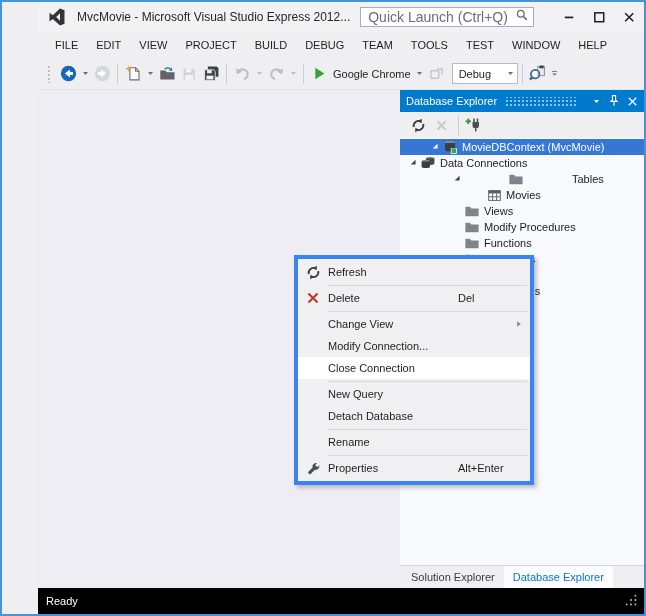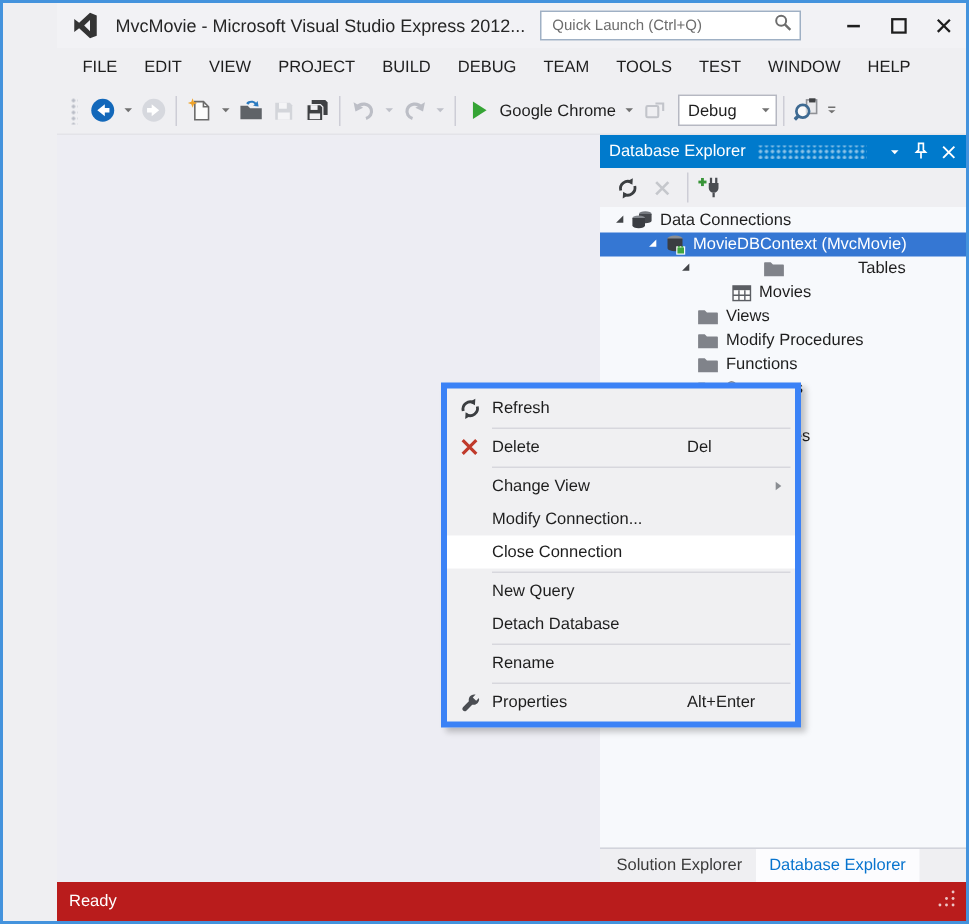--- a/index.html
+++ b/index.html
@@ -2,21 +2,21 @@
 <html><head>
 <meta charset="utf-8">
 <style>
   html,body{margin:0;padding:0;background:#cfd6e5;font-family:"Liberation Sans",sans-serif;}
   .window{position:relative;width:646px;height:616px;box-sizing:border-box;border:2px solid #4493dd;background:#EFEFF2;overflow:hidden;padding-left:36px;}
   
   .titlebar{height:30px;display:flex;align-items:center;background:#F2F2F5;padding-left:8px;}
   .vs-logo{width:22px;height:22px;display:flex;align-items:center;justify-content:center;}
   .title-text{font-size:12px;color:#262626;margin-left:9px;white-space:nowrap;}
   .quick-launch{flex:1;max-width:208px;height:20px;margin-left:10px;margin-right:20px;background:#fff;border:1px solid #9fb0c4;display:flex;align-items:center;box-sizing:border-box;padding:0 4px 0 7px;}
-  .ql-text{flex:1;font-size:10px;color:#6d6d6d;white-space:nowrap;overflow:hidden;}
+  .ql-text{flex:1;font-size:14px;color:#6d6d6d;white-space:nowrap;overflow:hidden;}
   .win-buttons{margin-left:auto;display:flex;height:100%;}
   .win-btn{width:30px;height:100%;display:flex;align-items:center;justify-content:center;}
   
   .menubar{height:26px;display:flex;align-items:center;padding-left:8px;background:#EFEFF2;}
   .menu-item{font-size:11px;color:#1E1E1E;padding:5px 9px;white-space:nowrap;}
   
   .toolbar{height:32px;display:flex;align-items:center;background:#EFEFF2;padding-left:4px;border-bottom:1px solid #E3E3E8;box-sizing:border-box;}
   .drag-dots{width:5px;height:18px;margin:0 5px;background-image:radial-gradient(circle,#b9bcc6 1px,transparent 1.2px);background-size:4px 4px;}
   .tbtn{width:22px;height:24px;display:flex;align-items:center;justify-content:center;}
   .tbtn.narrow{width:12px;}
@@ -38,21 +38,21 @@
   .tree{flex:1;background:#F7F9FC;overflow:hidden;padding-top:1px;}
   .tree-row{height:16px;display:flex;align-items:center;font-size:11px;color:#1E1E1E;white-space:nowrap;}
   .tree-row.selected{background:#3577D3;color:#fff;}
   .tw{width:12px;height:12px;display:flex;align-items:center;justify-content:center;flex:0 0 auto;}
   .ti{width:16px;height:16px;margin-right:4px;display:flex;align-items:center;justify-content:center;flex:0 0 auto;}
   .tl{line-height:16px;}
   .panel-tabs{height:22px;display:flex;align-items:stretch;background:#EFEFF2;border-top:1px solid #D2D4DC;flex:0 0 auto;padding-left:2px;}
   .ptab{font-size:11px;display:flex;align-items:center;padding:0 9px;color:#3b3b3b;}
   .ptab.active{background:#FCFCFE;color:#0874CE;}
   
-  .statusbar{height:26px;background:#b91c1c;display:flex;align-items:center;padding:0 6px 0 8px;}
+  .statusbar{height:26px;background:#000000;display:flex;align-items:center;padding:0 6px 0 8px;}
   .status-text{font-size:11px;color:#fff;}
   .grip{margin-left:auto;align-self:flex-end;margin-bottom:3px;}
   
   .context-menu{position:absolute;left:256px;top:165px;width:240px;background:#F0F0F2;border:4px solid #3b82f6;box-shadow:3px 3px 4px rgba(0,0,0,.22);padding:2px 0;z-index:50;box-sizing:border-box;}
   .menu-row{height:22px;display:flex;align-items:center;padding:0 6px 0 8px;}
   .menu-row.hl{background:#FFFFFF;}
   .mi-icon{width:22px;height:16px;display:flex;align-items:center;justify-content:flex-start;flex:0 0 auto;}
   .mi-label{font-size:11px;color:#1E1E1E;white-space:nowrap;}
   .mi-shortcut{margin-left:auto;width:66px;font-size:11px;color:#1E1E1E;text-align:left;flex:0 0 auto;}
   .mi-sub{margin-left:auto;width:12px;display:flex;justify-content:flex-end;flex:0 0 auto;}
@@ -275,52 +275,52 @@
             <svg width="16" height="16" viewBox="0 0 16 16" xmlns="http://www.w3.org/2000/svg">
               <rect x="0.6" y="3.4" width="5.4" height="1.9" fill="#389438"></rect>
               <rect x="2.35" y="1.65" width="1.9" height="5.4" fill="#389438"></rect>
               <path d="M9 1.5 V5 M12.5 1.5 V5" stroke="#4A4D52" stroke-width="1.5"></path>
               <path d="M7.5 5 H14 V8.5 A3.2 3.2 0 0 1 10.75 11.5 A3.2 3.2 0 0 1 7.5 8.5 Z" fill="#4A4D52"></path>
               <path d="M10.75 11.5 V14.5" stroke="#4A4D52" stroke-width="1.5"></path>
             </svg>
           </span>
       </div>
       <div class="tree" id="tree">
-          <div class="tree-row" style="padding-left: 8px;">
-            <span class="tw">
-              <svg width="11" height="11" viewBox="0 0 16 16" xmlns="http://www.w3.org/2000/svg">
-                <path d="M9.5 2.5 V9.5 H2.5 Z" fill="#424548"></path>
-              </svg>
-            </span>
-            <span class="ti">
-              <svg width="16" height="16" viewBox="0 0 16 16" xmlns="http://www.w3.org/2000/svg">
-                <ellipse cx="10.2" cy="3.6" rx="4.2" ry="1.7" fill="#74787E"></ellipse>
-                <path d="M6 3.6 V8.2 A4.2 1.7 0 0 0 14.4 8.2 V3.6 Z" fill="#45484D"></path>
-                <ellipse cx="5.8" cy="6.4" rx="4.2" ry="1.7" fill="#84888E"></ellipse>
-                <path d="M1.6 6.4 V11.4 A4.2 1.7 0 0 0 10 11.4 V6.4 Z" fill="#3A3D42"></path>
-              </svg>
-            </span>
-            <span class="tl">Data Connections</span>
-          </div>
           <div class="tree-row selected" style="padding-left: 30px;">
             <span class="tw">
               <svg width="11" height="11" viewBox="0 0 16 16" xmlns="http://www.w3.org/2000/svg">
                 <path d="M9.5 2.5 V9.5 H2.5 Z" fill="#ffffff"></path>
               </svg>
             </span>
             <span class="ti">
               <svg width="16" height="16" viewBox="0 0 16 16" xmlns="http://www.w3.org/2000/svg">
                 <ellipse cx="8" cy="4" rx="5" ry="2" fill="#8A8E94"></ellipse>
                 <path d="M3 4 V10.5 A5 2 0 0 0 13 10.5 V4 Z" fill="#3A3D42"></path>
                 <rect x="8.8" y="9.2" width="6" height="5.6" fill="#F7F9FC"></rect>
                 <rect x="9.6" y="10" width="4.4" height="4" fill="#3FA53F"></rect>
                 <path d="M10.6 10 V9 M12.8 10 V9" stroke="#3FA53F" stroke-width="1.2"></path>
               </svg>
             </span>
             <span class="tl">MovieDBContext (MvcMovie)</span>
+          </div>
+          <div class="tree-row" style="padding-left: 8px;">
+            <span class="tw">
+              <svg width="11" height="11" viewBox="0 0 16 16" xmlns="http://www.w3.org/2000/svg">
+                <path d="M9.5 2.5 V9.5 H2.5 Z" fill="#424548"></path>
+              </svg>
+            </span>
+            <span class="ti">
+              <svg width="16" height="16" viewBox="0 0 16 16" xmlns="http://www.w3.org/2000/svg">
+                <ellipse cx="10.2" cy="3.6" rx="4.2" ry="1.7" fill="#74787E"></ellipse>
+                <path d="M6 3.6 V8.2 A4.2 1.7 0 0 0 14.4 8.2 V3.6 Z" fill="#45484D"></path>
+                <ellipse cx="5.8" cy="6.4" rx="4.2" ry="1.7" fill="#84888E"></ellipse>
+                <path d="M1.6 6.4 V11.4 A4.2 1.7 0 0 0 10 11.4 V6.4 Z" fill="#3A3D42"></path>
+              </svg>
+            </span>
+            <span class="tl">Data Connections</span>
           </div>
           <div class="tree-row" style="padding-left: 52px; gap: 44px;">
             <span class="tw">
               <svg width="11" height="11" viewBox="0 0 16 16" xmlns="http://www.w3.org/2000/svg">
                 <path d="M9.5 2.5 V9.5 H2.5 Z" fill="#424548"></path>
               </svg>
             </span>
             <span class="ti">
               <svg width="16" height="16" viewBox="0 0 16 16" xmlns="http://www.w3.org/2000/svg">
                 <path d="M1.4 13.2 V4.4 Q1.4 3.8 2 3.8 H5.8 L7.3 5.4 H14 Q14.6 5.4 14.6 6 V13.2 Z" fill="#80838A"></path>

